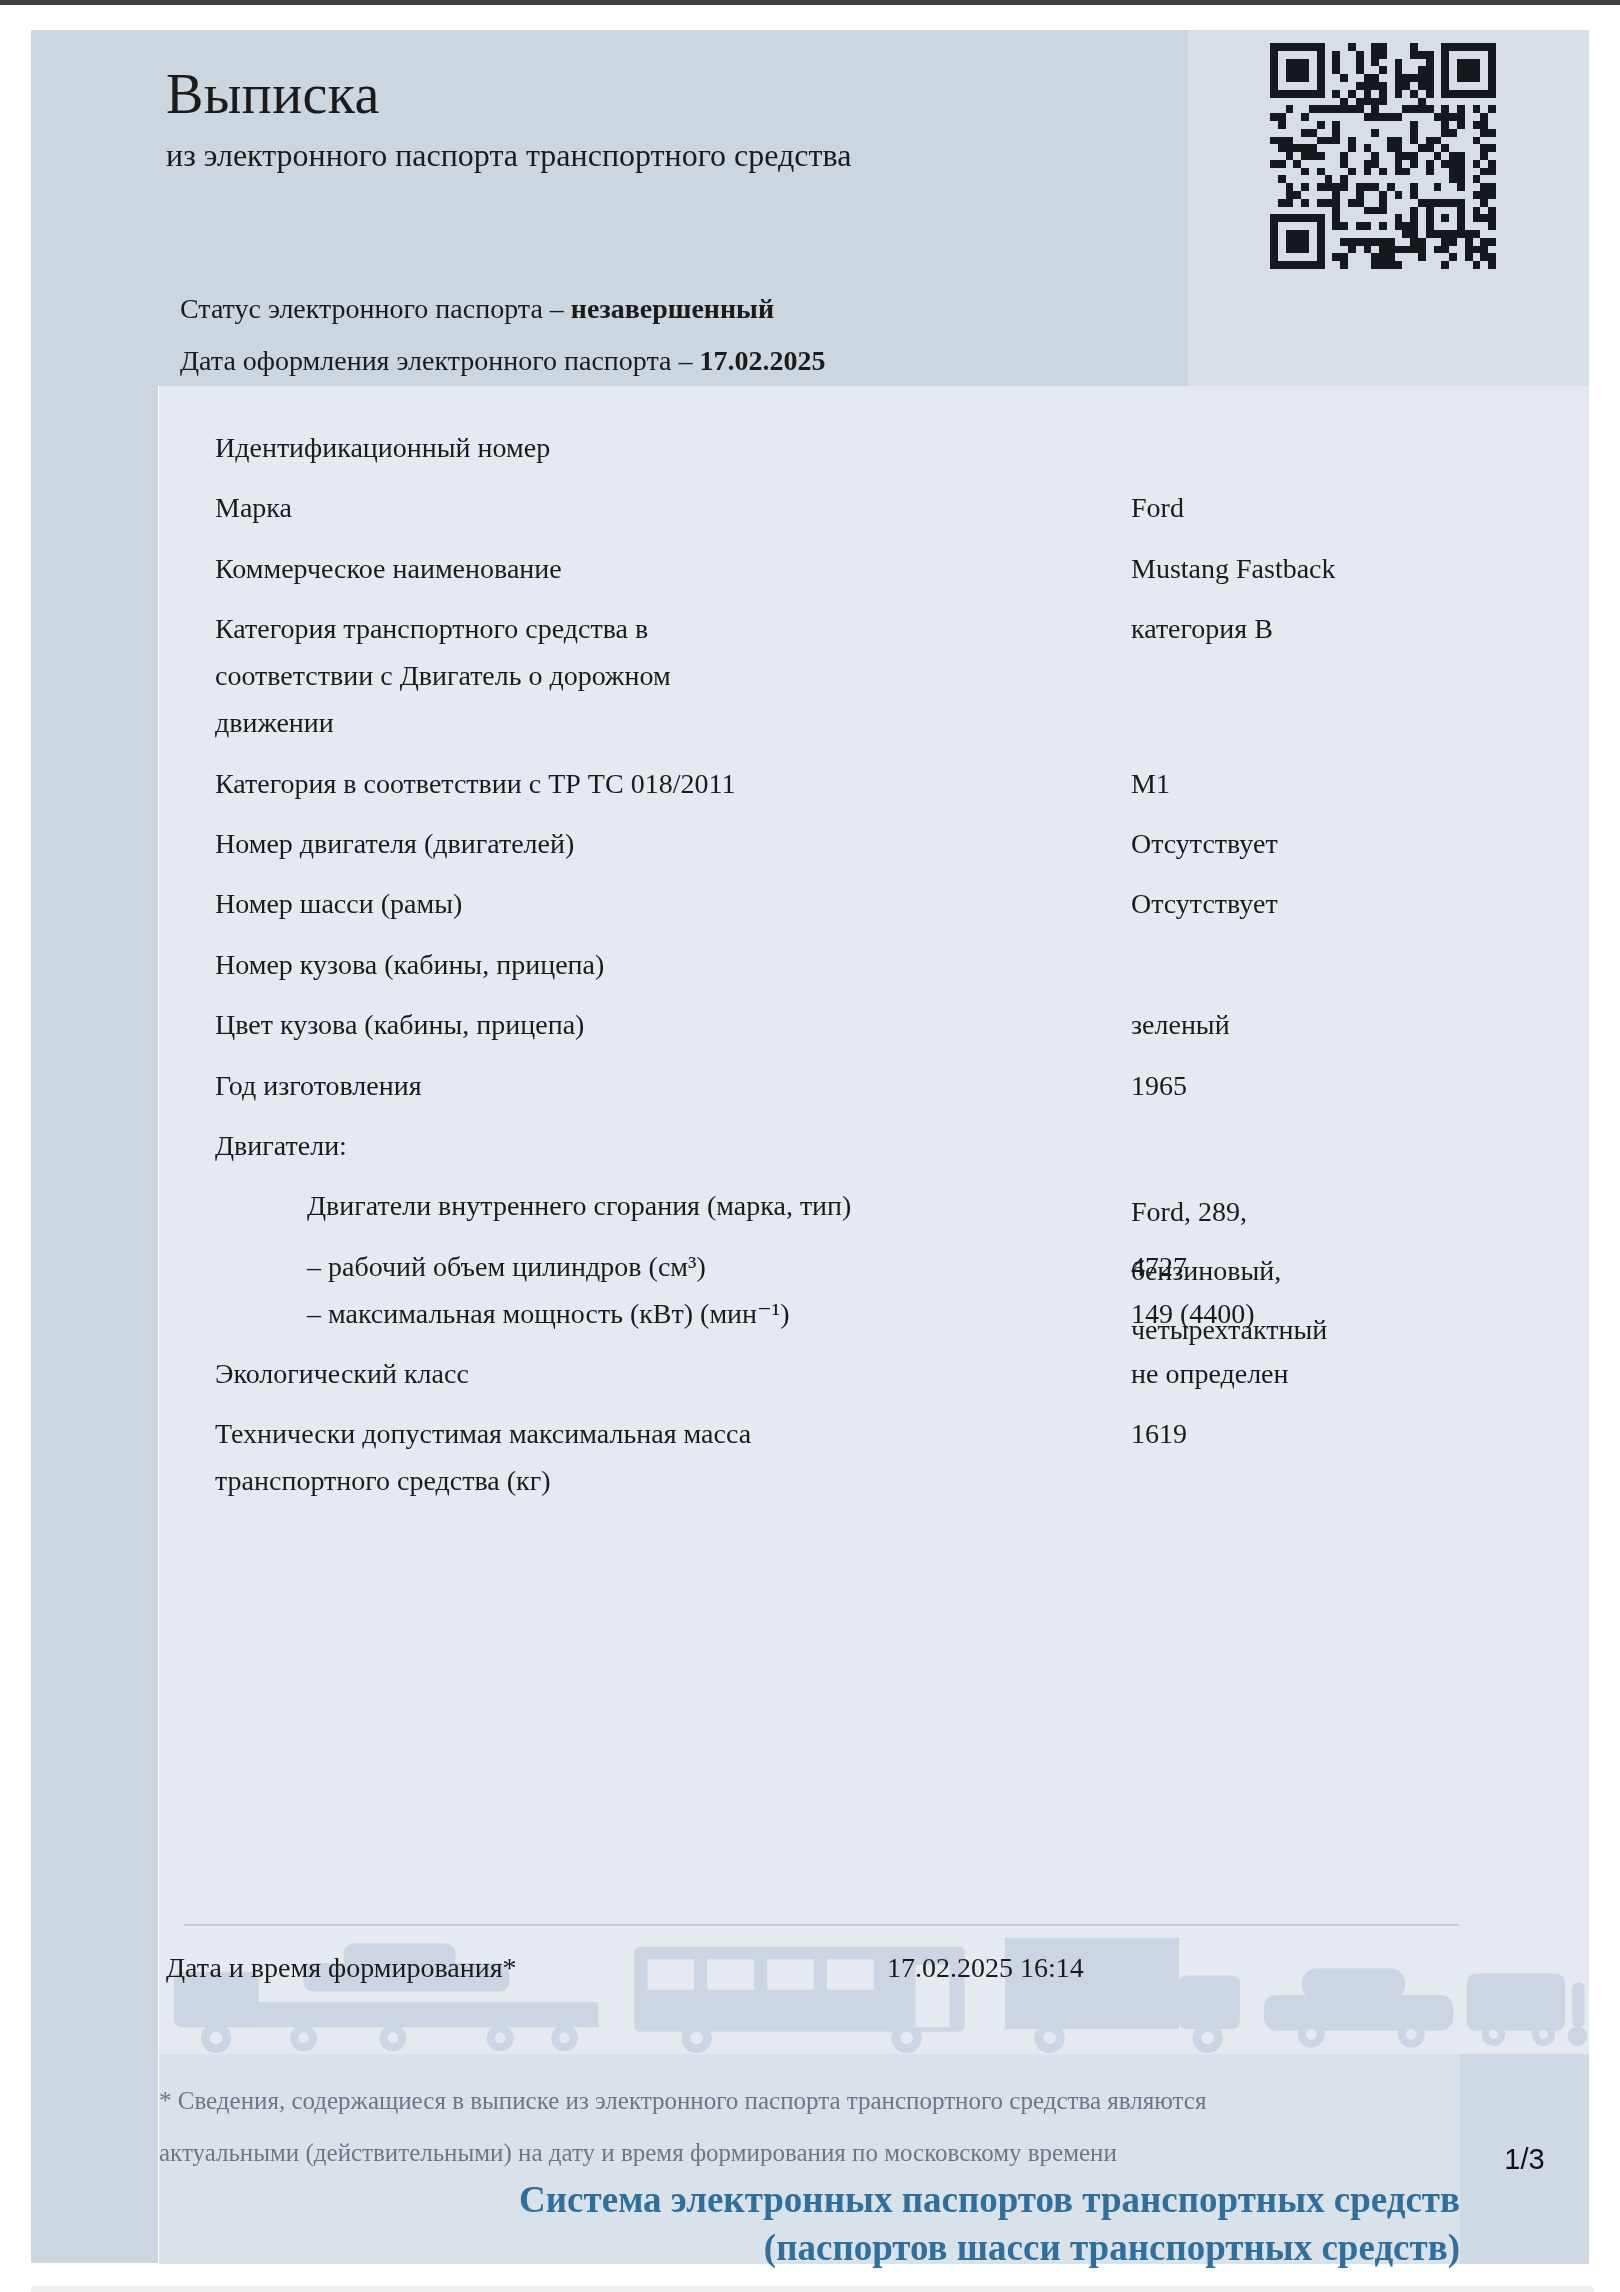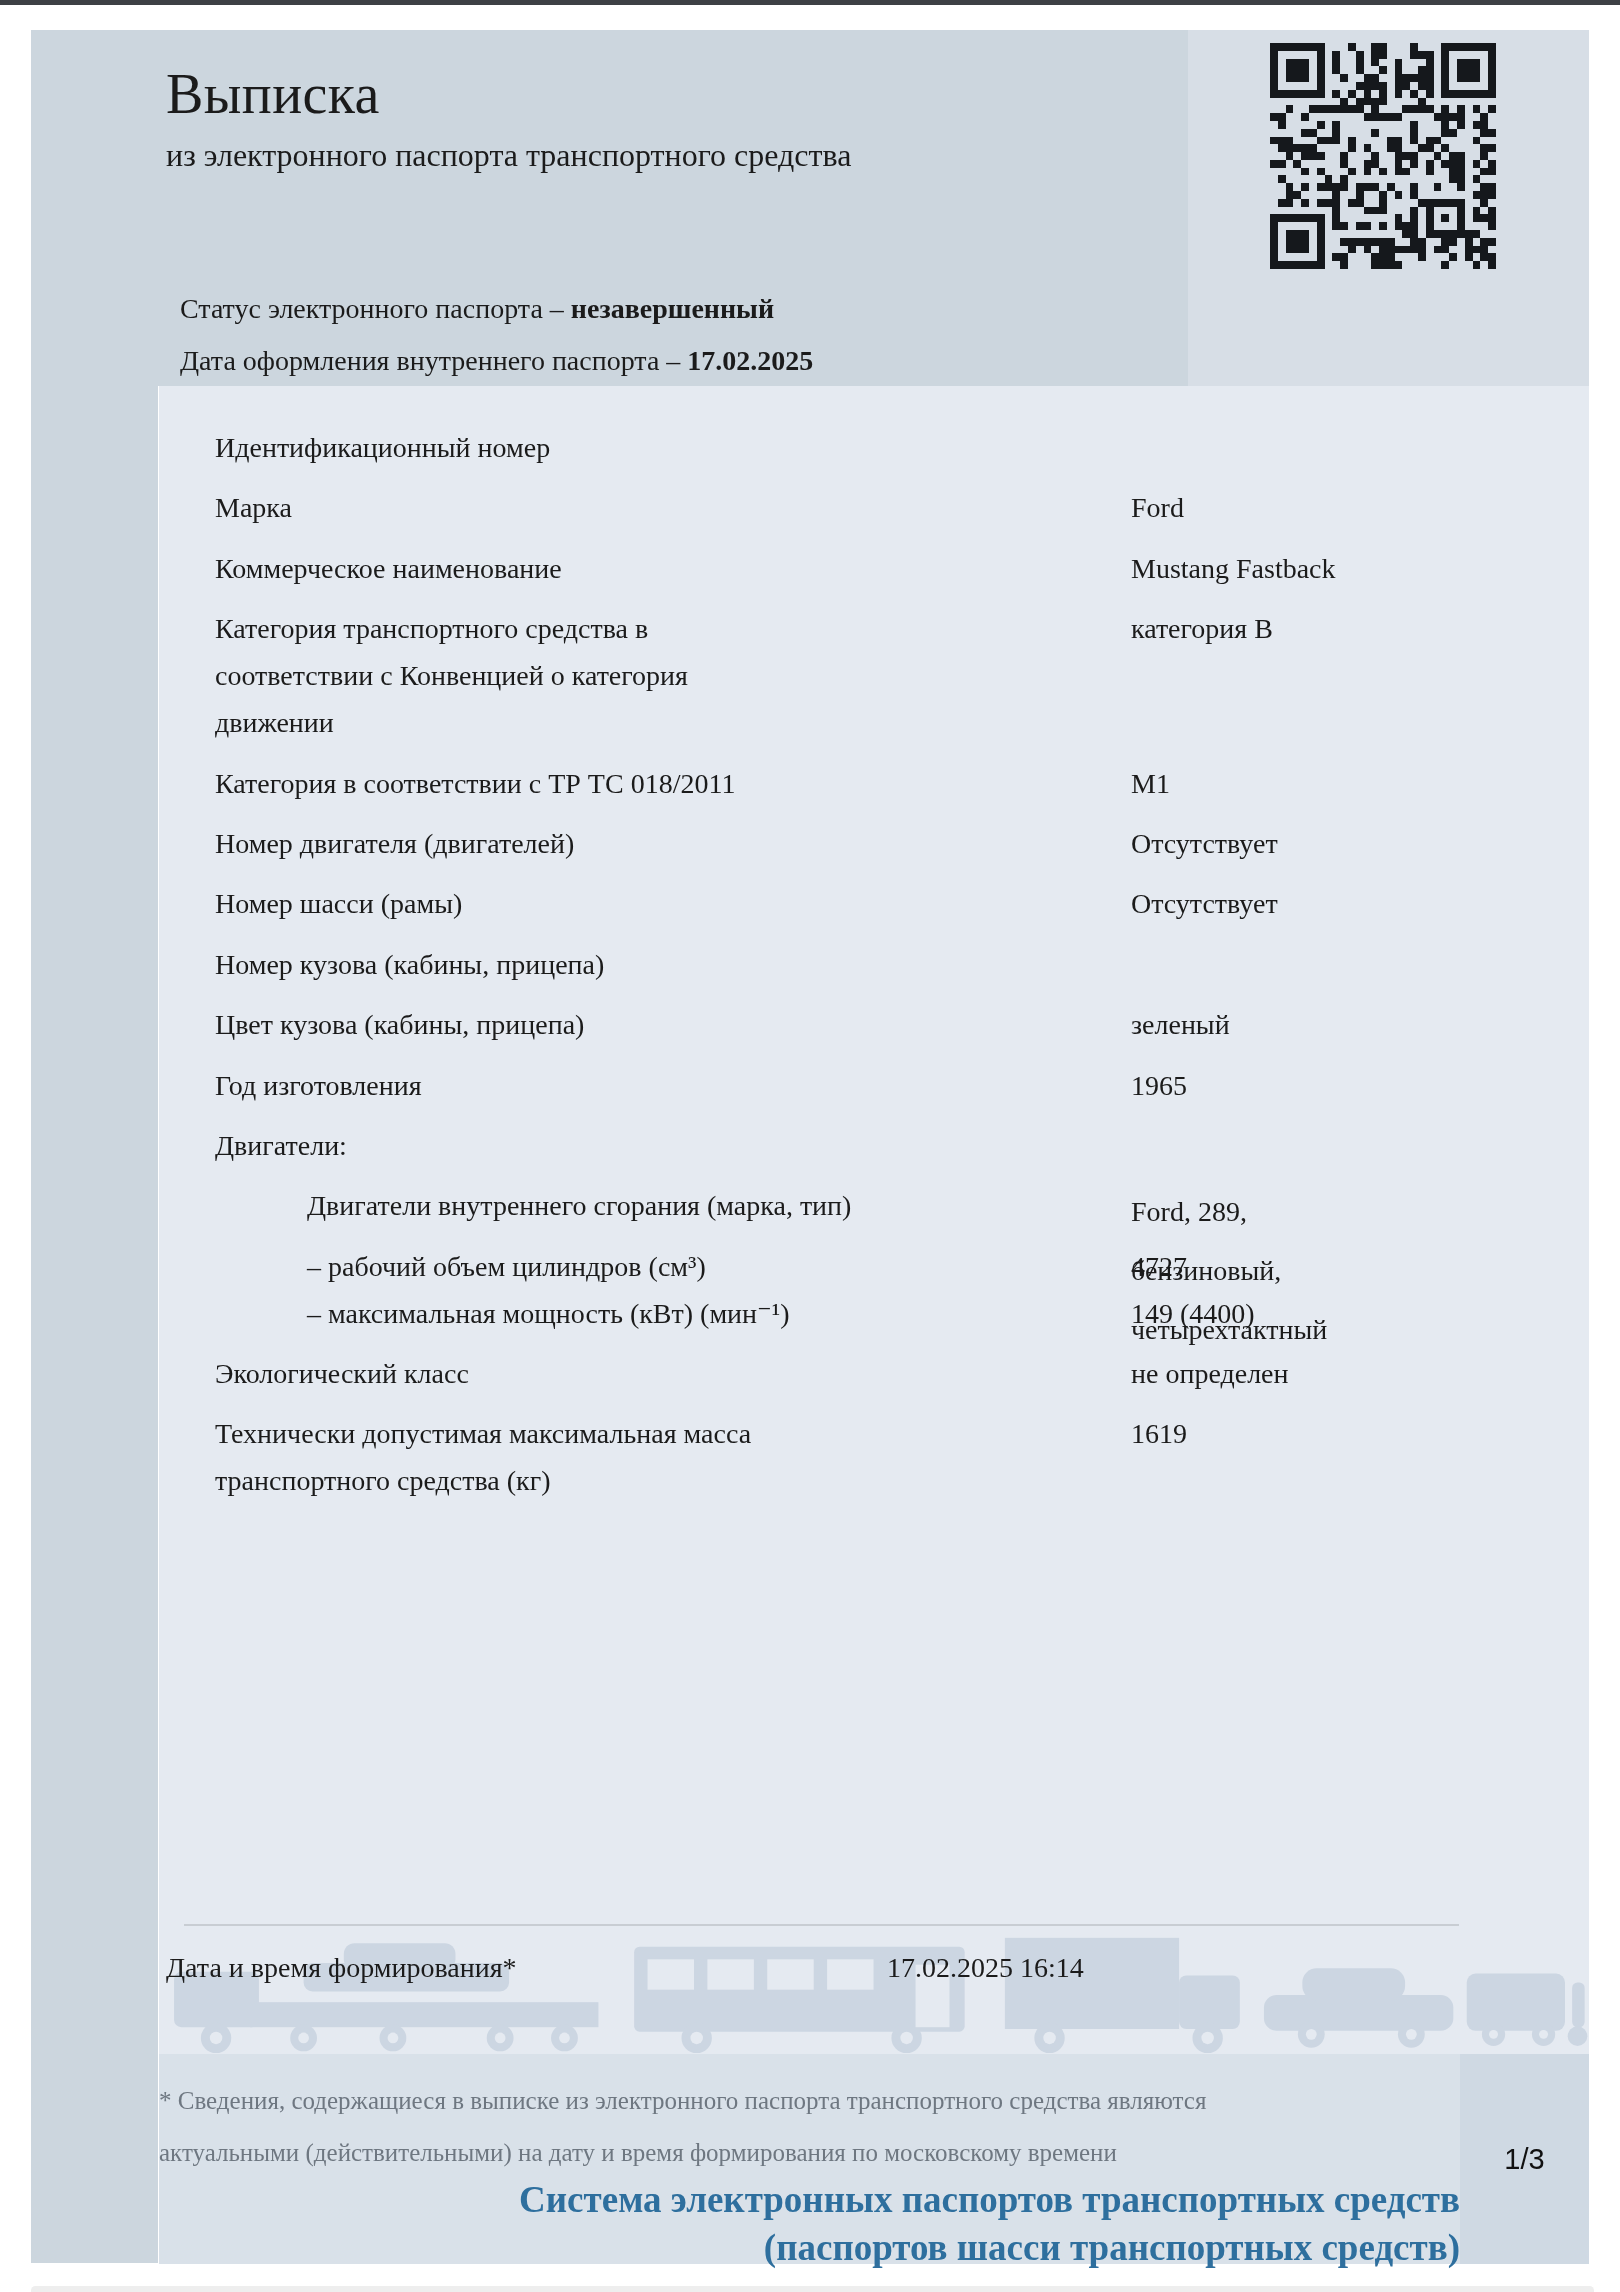--- a/index.html
+++ b/index.html
@@ -443,21 +443,21 @@
       <rect x="139.03" y="243.31" width="8.69" height="8.69" fill="#15181c"></rect>
       <rect x="191.17" y="243.31" width="8.69" height="8.69" fill="#15181c"></rect>
       <rect x="225.93" y="243.31" width="8.69" height="8.69" fill="#15181c"></rect>
       <rect x="243.31" y="243.31" width="8.69" height="8.69" fill="#15181c"></rect>
     </svg>
 
   <div class="abs doc-title">Выписка</div>
   <div class="abs doc-subtitle">из электронного паспорта транспортного средства</div>
 
   <div class="abs status-line status-1"><span>Статус электронного паспорта – </span><b>незавершенный</b></div>
-  <div class="abs status-line status-2"><span>Дата оформления внутреннего паспорта – </span><b>17.02.2025</b></div>
+  <div class="abs status-line status-2"><span>Дата оформления электронного паспорта – </span><b>17.02.2025</b></div>
 
   <div class="abs left-strip"></div>
   <div class="abs sheet">
     <svg class="abs watermark" viewBox="0 0 1597 150">
       <g fill="#ccd6e2">
 
         <rect x="15" y="58" width="95" height="62" rx="8"></rect>
           <rect x="100" y="92" width="390" height="28"></rect>
         <rect x="160" y="48" width="230" height="32" rx="10"></rect>
           <rect x="205" y="26" width="125" height="30" rx="12"></rect>
@@ -531,21 +531,21 @@
             <div>Коммерческое наименование</div>
           </div>
       <div class="value">
             <div>Mustang Fastback</div>
           </div>
     </div>
 
     <div class="row">
       <div class="label">
             <div>Категория транспортного средства в</div>
-            <div>соответствии с Конвенцией о категория</div>
+            <div>соответствии с Двигатель о дорожном</div>
             <div>движении</div>
           </div>
       <div class="value">
             <div>категория B</div>
           </div>
     </div>
 
     <div class="row">
       <div class="label">
             <div>Категория в соответствии с ТР ТС 018/2011</div>

